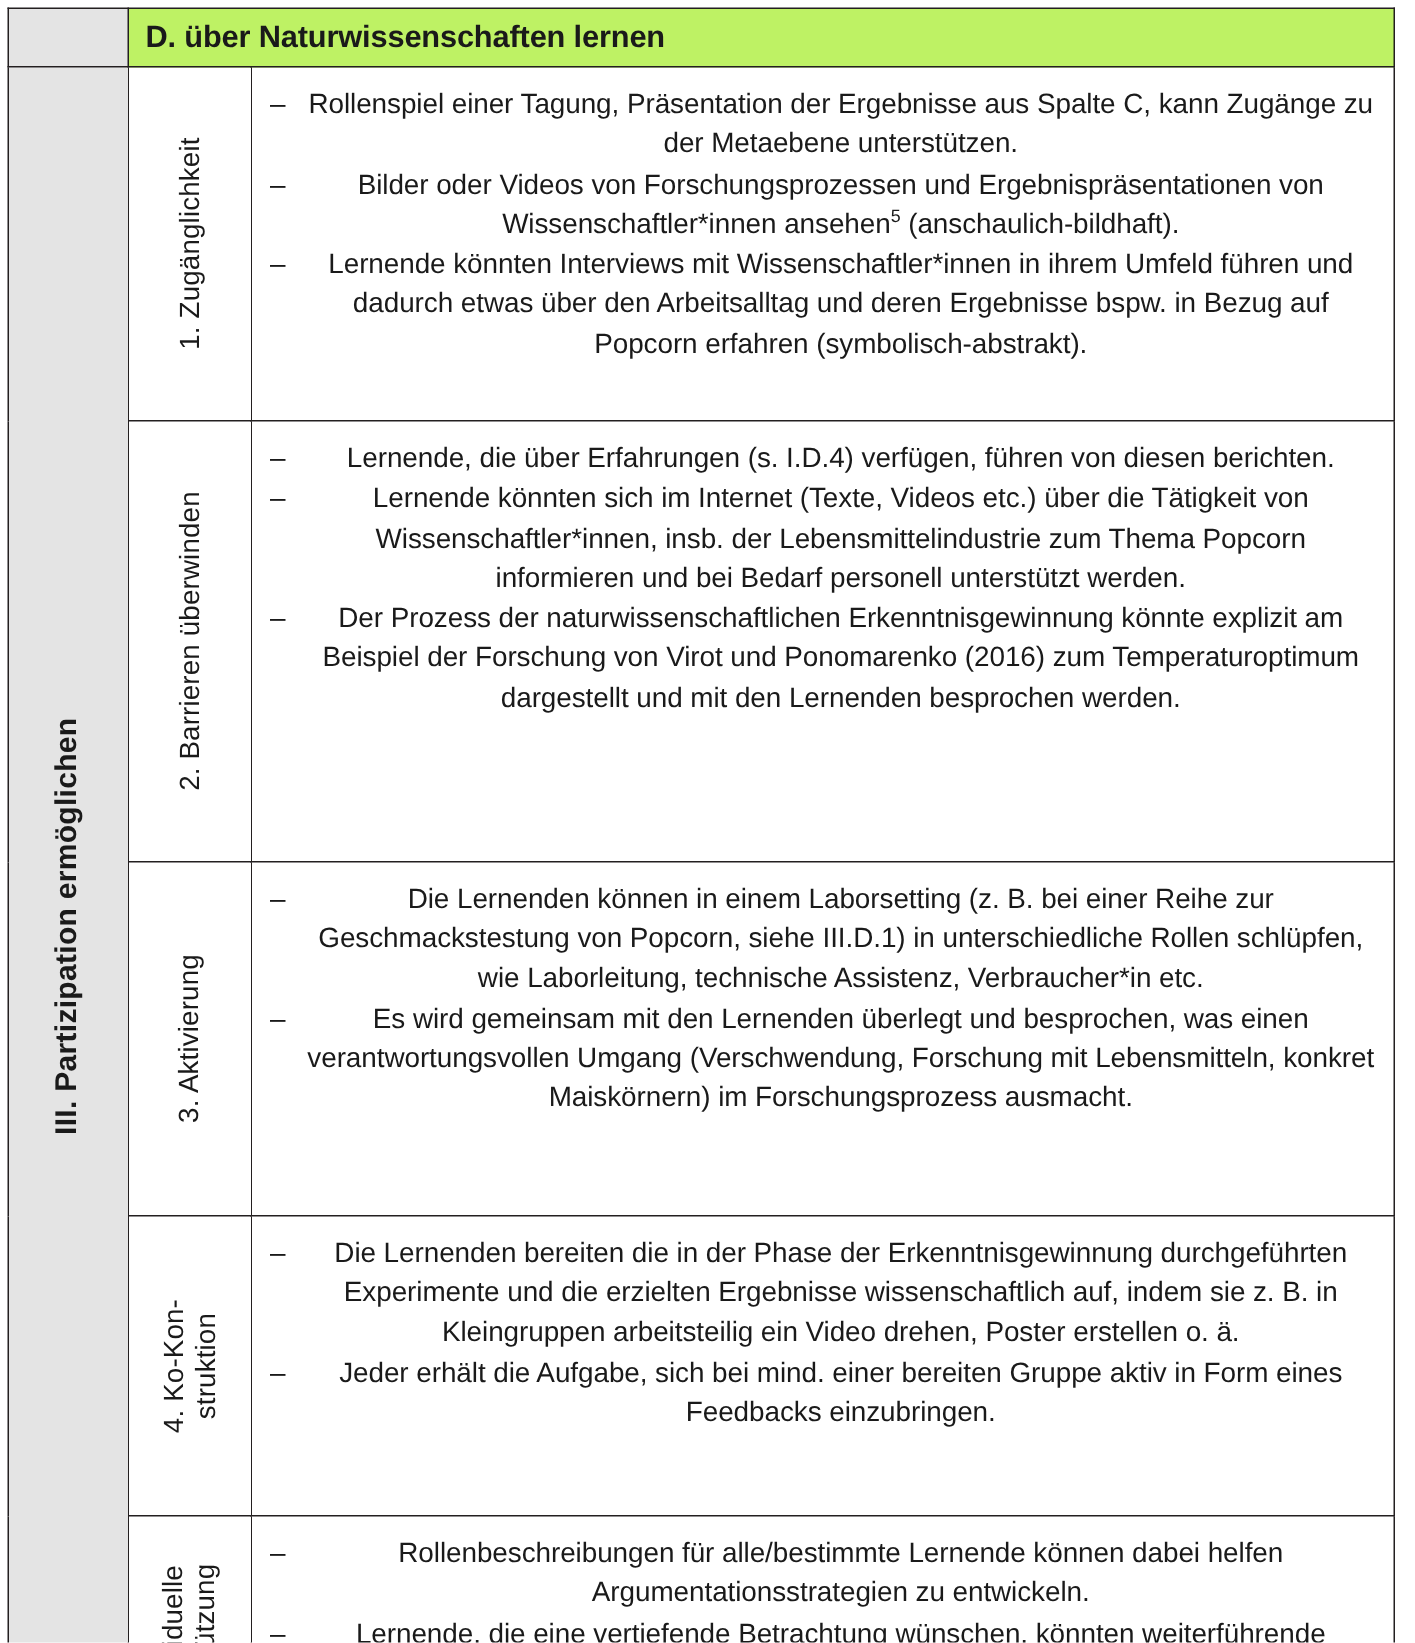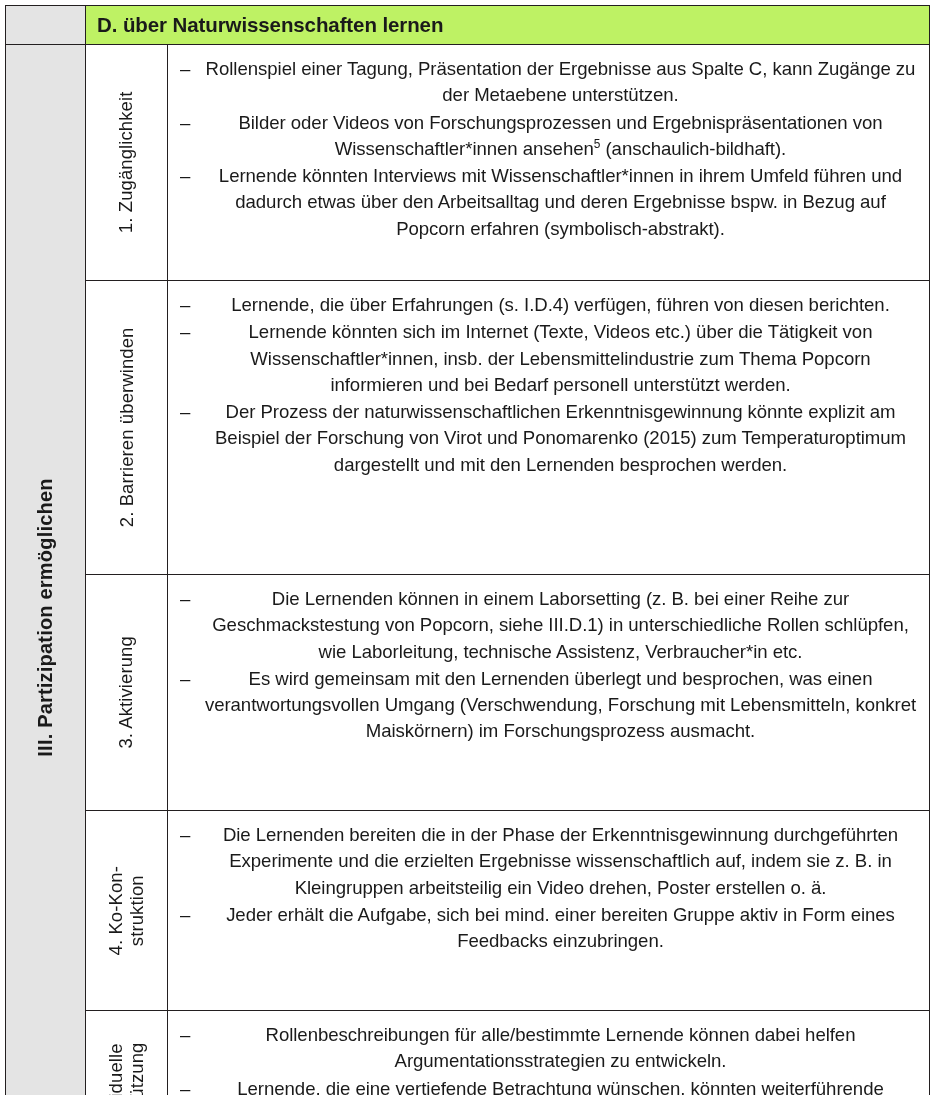--- a/index.html
+++ b/index.html
@@ -190,21 +190,21 @@
           <div class="rowlabel-wrap">
             <span class="rowlabel-rot">
               <span class="l2">2. Barrieren überwinden</span>
             </span>
           </div>
         </td>
         <td class="content-cell r2">
           <ul class="bullets">
             <li>Lernende, die über Erfahrungen (s. I.D.4) verfügen, führen von diesen berichten.</li>
             <li>Lernende könnten sich im Internet (Texte, Videos etc.) über die Tätigkeit von Wissenschaftler*innen, insb. der Lebensmittelindustrie zum Thema Popcorn informieren und bei Bedarf personell unterstützt werden.</li>
-            <li>Der Prozess der naturwissenschaftlichen Erkenntnisgewinnung könnte explizit am Beispiel der Forschung von Virot und Ponomarenko (2015) zum Temperaturoptimum dargestellt und mit den Lernenden besprochen werden.</li>
+            <li>Der Prozess der naturwissenschaftlichen Erkenntnisgewinnung könnte explizit am Beispiel der Forschung von Virot und Ponomarenko (2016) zum Temperaturoptimum dargestellt und mit den Lernenden besprochen werden.</li>
           </ul>
         </td>
       </tr>
 
       <tr>
         <td class="rowlabel-cell r3">
           <div class="rowlabel-wrap">
             <span class="rowlabel-rot">
               <span class="l2">3. Aktivierung</span>
             </span>

